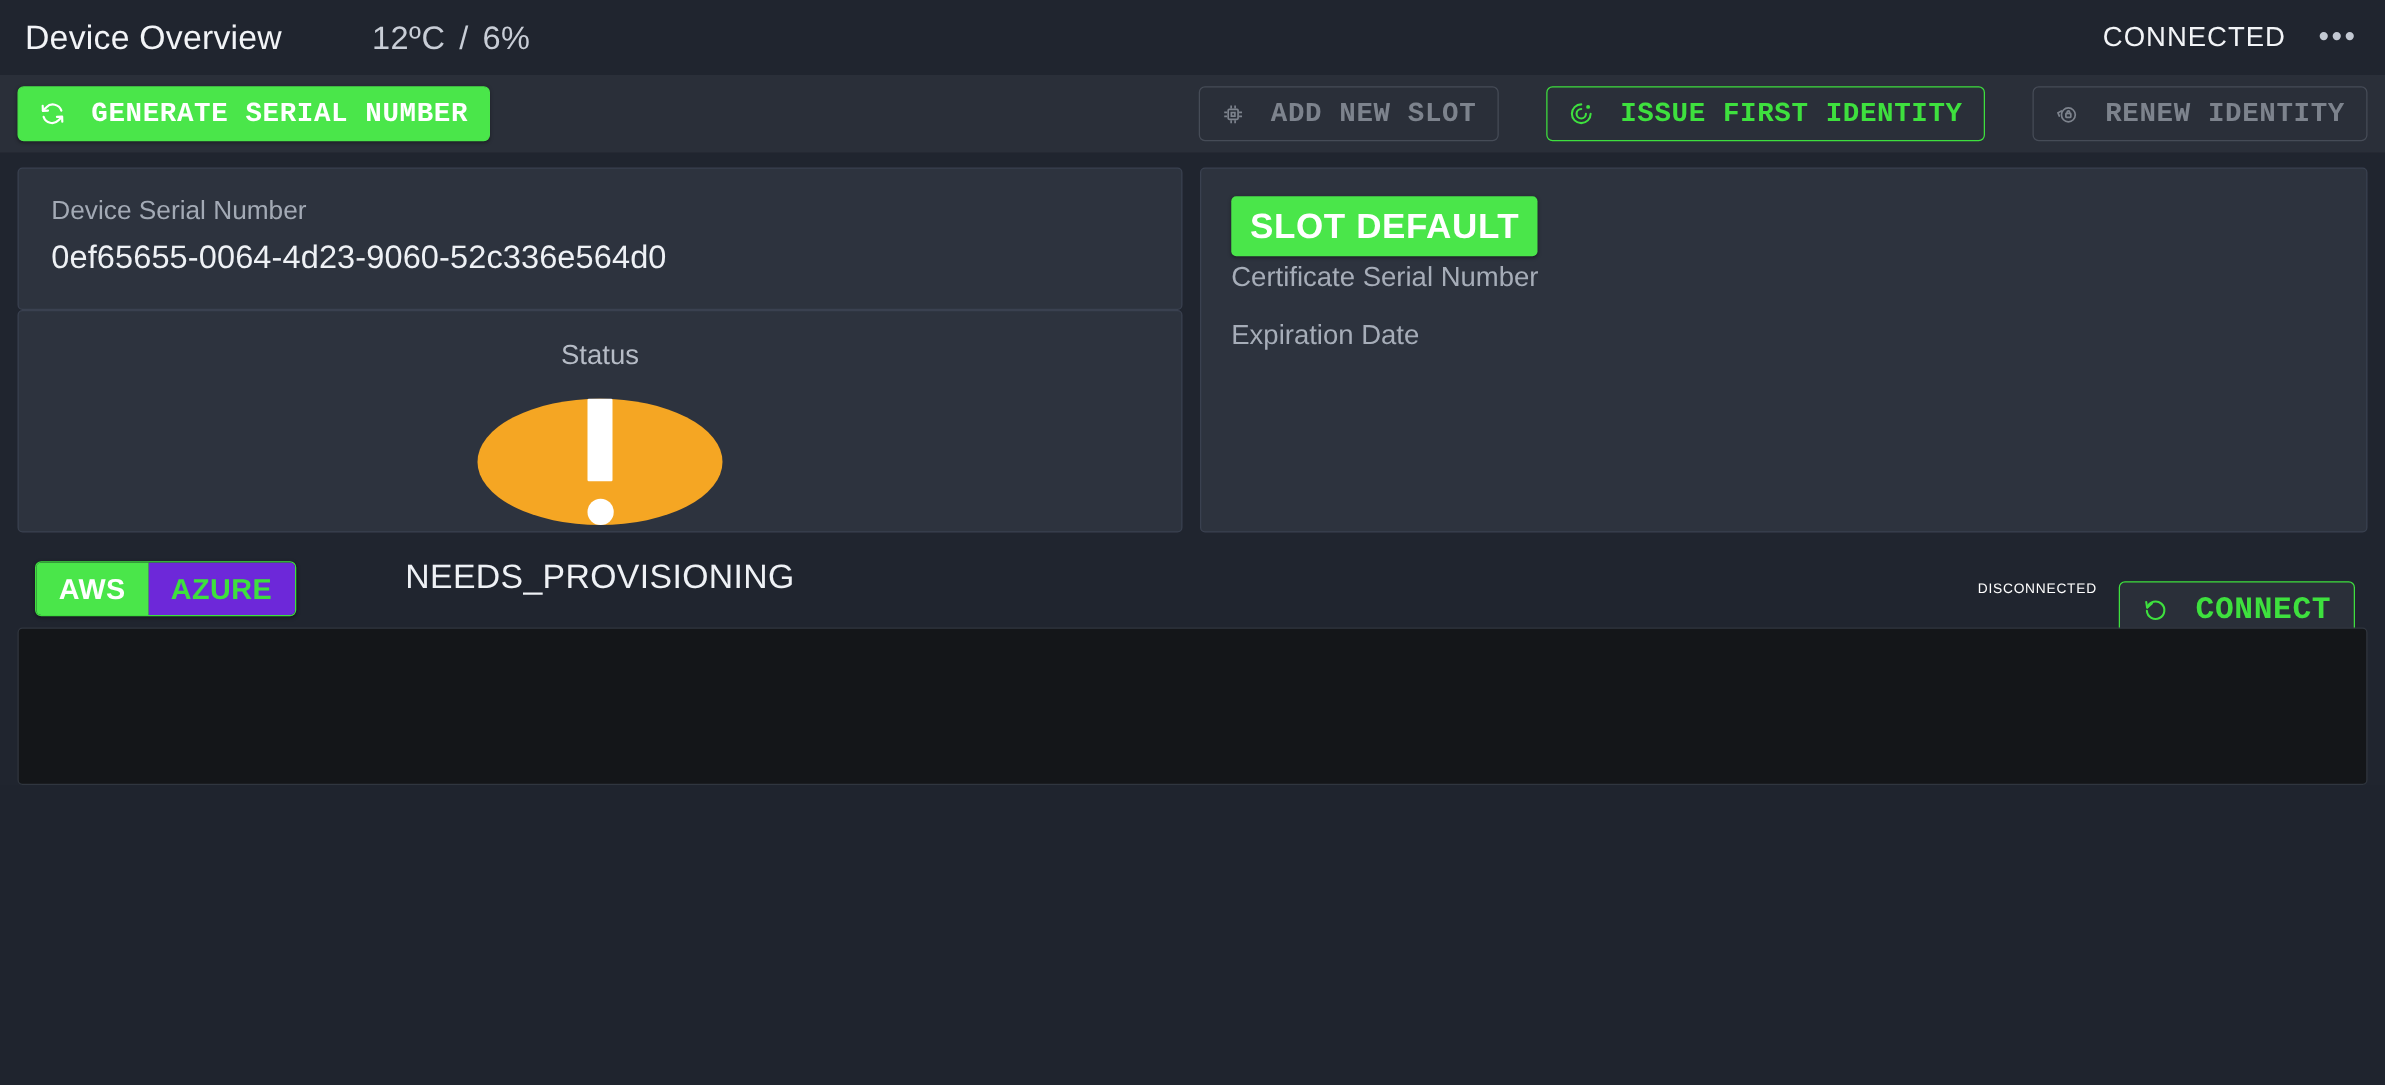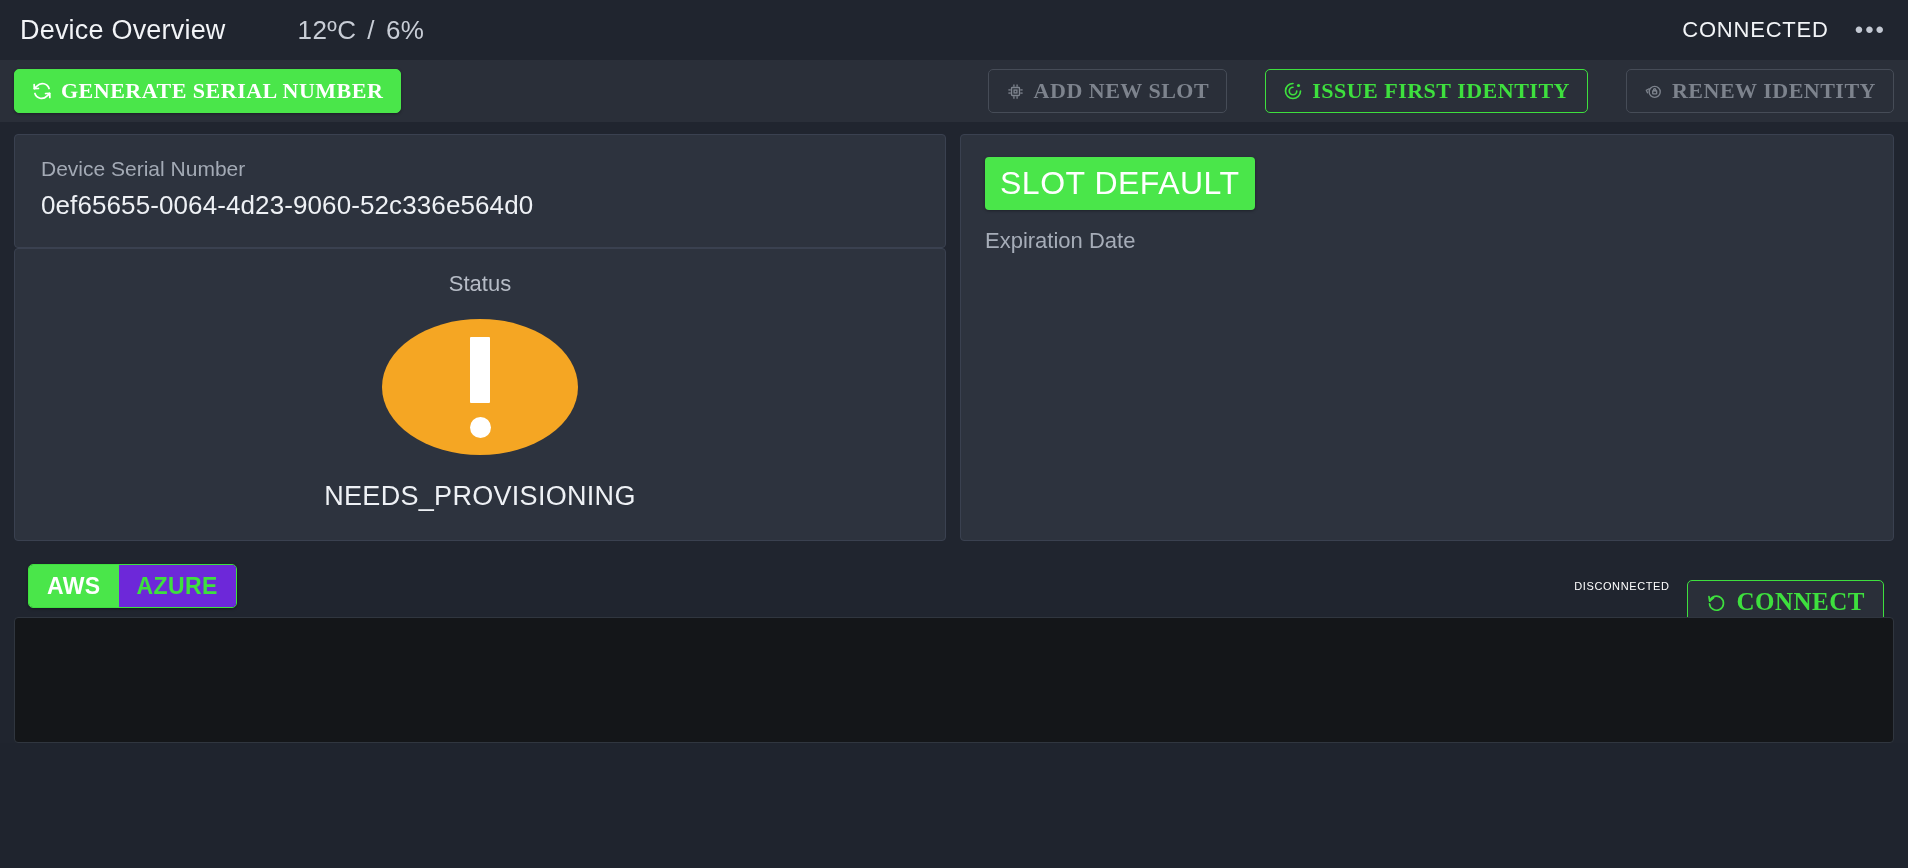--- a/index.html
+++ b/index.html
@@ -5,21 +5,21 @@
   * { box-sizing: border-box; margin: 0; padding: 0; }
   html, body {
     width: 1908px;
     height: 868px;
     background: #1f242e;
     font-family: "Liberation Sans", sans-serif;
     overflow: hidden;
   }
   .app {
     width: 1908px;
-    height: 743px;
+    height: 628px;
     background: #20252f;
     display: flex;
     flex-direction: column;
   }
 
   
   .header {
     height: 60px;
     flex: 0 0 60px;
     background: #20252f;
@@ -65,32 +65,32 @@
     background: #2a2f39;
     display: flex;
     align-items: center;
     padding: 0 14px;
     gap: 0;
   }
   .btn {
     display: inline-flex;
     align-items: center;
     justify-content: center;
-    gap: 9px;
+    gap: 21px;
     height: 44px;
     padding: 0 17px;
     border-radius: 5px;
     font-size: 22px;
     font-weight: 700;
     letter-spacing: .5px;
     white-space: nowrap;
     border: 1px solid transparent;
     background: transparent;
     cursor: pointer;
-    font-family: Liberation Serif, serif;
+    font-family: Liberation Mono, monospace;
   }
   .btn .bi { display: inline-flex; align-items: center; }
   .btn-primary {
     background: #4ae64a;
     color: #ffffff;
     border-color: #4ae64a;
     box-shadow: 0 1px 3px rgba(0,0,0,.35);
   }
   .btn-outline-green {
     color: #3ee03e;
@@ -186,27 +186,27 @@
   .card-slot {
     flex: 1 1 auto;
     padding: 22px 24px;
     display: flex;
     flex-direction: column;
   }
   .slot-badge {
     align-self: flex-start;
     background: #4ae64a;
     color: #ffffff;
-    font-size: 32px;
-    font-weight: 400;
+    font-size: 28px;
+    font-weight: 700;
     letter-spacing: .5px;
     padding: 8px 15px;
     border-radius: 4px;
     box-shadow: 0 1px 3px rgba(0,0,0,.35);
-    margin-bottom: 18px;
+    margin-bottom: 4px;
     cursor: pointer;
   }
   .slot-row {
     font-size: 22px;
     color: #a6adb8;
     margin-bottom: 20px;
   }
 
   
   .bottom {
@@ -355,20 +355,21 @@
           <div class="excl-dot"></div>
         </div>
         <div class="status-text">NEEDS_PROVISIONING</div>
       </div>
 
     </div>
 
     <div class="col-right">
       <div class="card card-slot">
         <div class="slot-badge">SLOT DEFAULT</div>
+        <div class="slot-row">Certificate Serial Number</div>
         <div class="slot-row">Expiration Date</div>
       </div>
     </div>
 
   </div>
 
   <div class="bottom">
     <div class="bottom-bar">
       <div class="seg">
         <button class="seg-item active">

